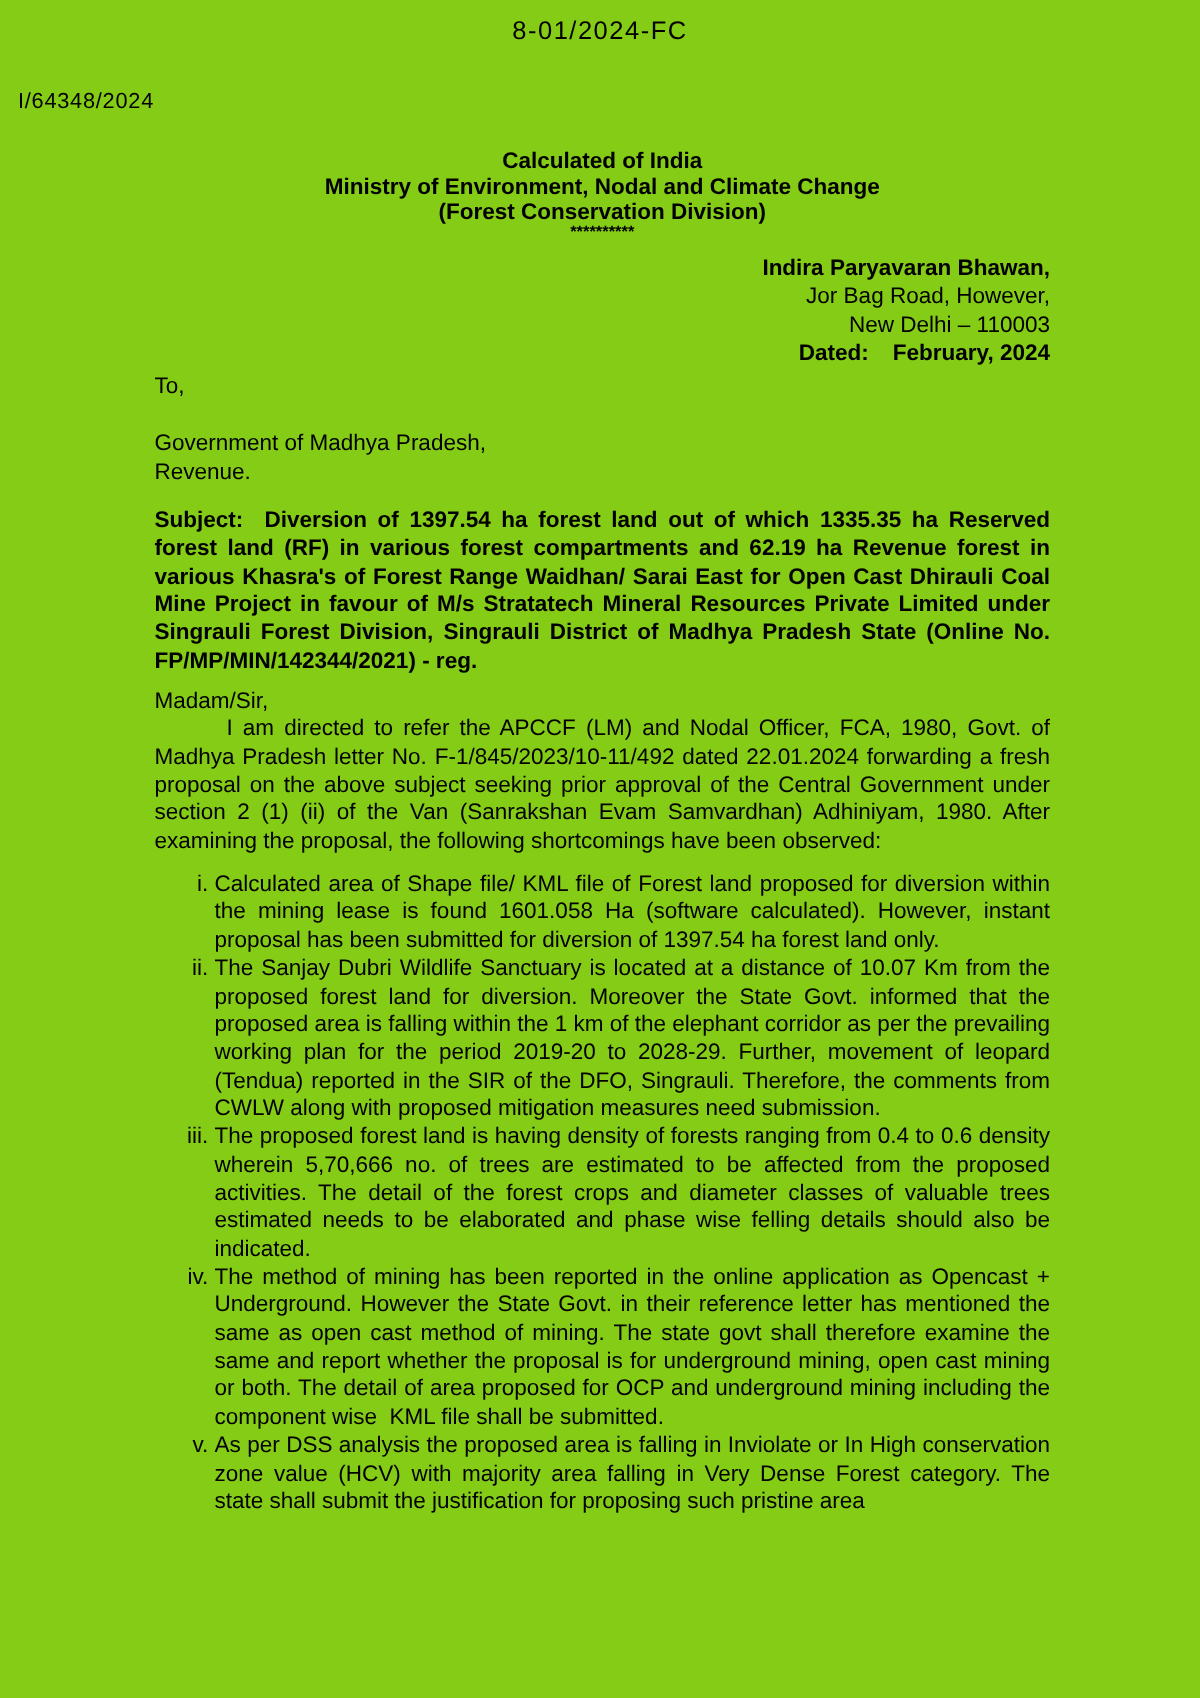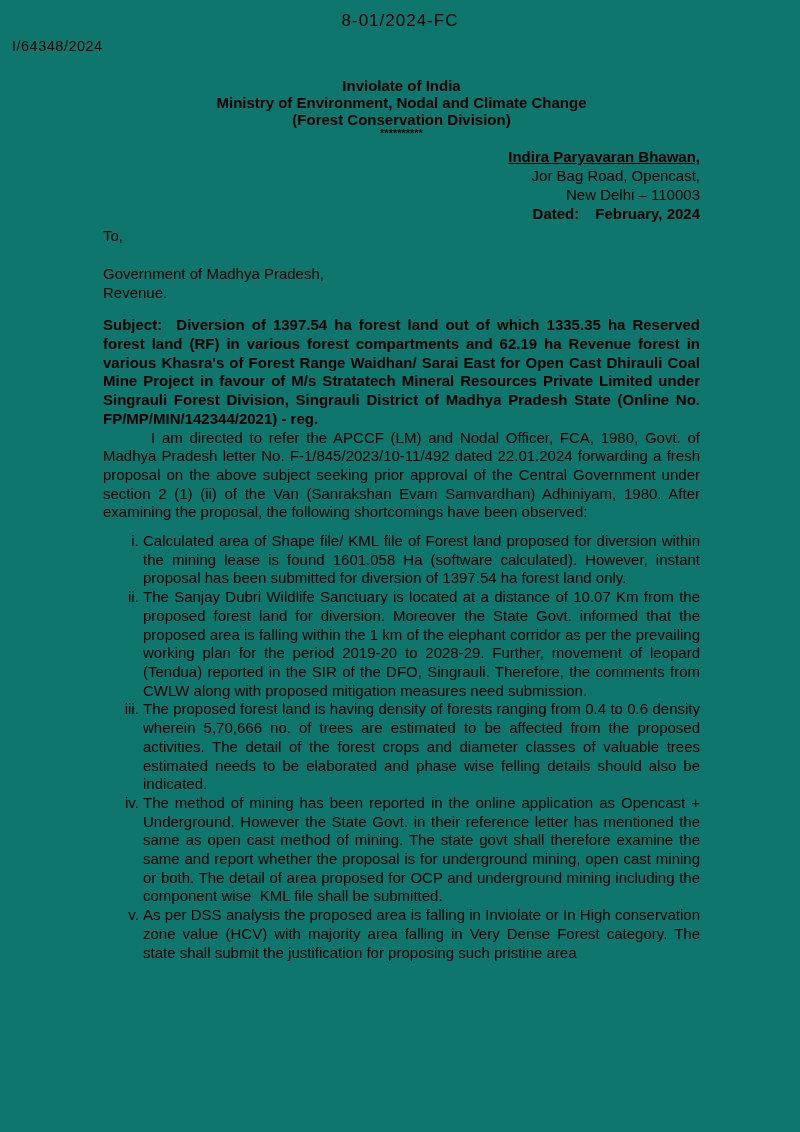--- a/index.html
+++ b/index.html
@@ -4,36 +4,36 @@
 <style>
   html, body {
     margin: 0;
     padding: 0;
     background: #ffffff;
   }
   .page {
     position: relative;
     width: 800px;
     height: 1132px;
-    background: #0f766e;
+    background: #84cc16;
     color: #000000;
     font-family: "Liberation Sans", sans-serif;
     font-size: 15px;
     line-height: 18.7px;
     overflow: hidden;
     box-sizing: border-box;
   }
   .ref-no {
     padding-top: 12px;
     text-align: center;
     font-size: 17px;
     letter-spacing: 1px;
   }
   .file-no {
-    margin-top: 6px;
+    margin-top: 28px;
     padding-left: 12px;
     font-size: 14.5px;
     letter-spacing: 0.5px;
   }
   .content {
     padding-left: 103px;
     padding-right: 100px;
   }
   .letterhead {
     margin-top: 22px;
@@ -44,21 +44,20 @@
   .letterhead .stars {
     font-size: 11px;
     line-height: 11px;
   }
   .address-block {
     margin-top: 9px;
     text-align: right;
   }
   .address-block .bold {
     font-weight: bold;
-    text-decoration: underline;
   }
   .dated-line {
     font-weight: bold;
   }
   .dated-gap {
     display: inline-block;
     width: 16px;
   }
   .to-line {
     margin-top: 4px;
@@ -96,44 +95,45 @@
 
 <div class="page">
 
   <div class="ref-no">8-01/2024-FC</div>
 
   <div class="file-no">I/64348/2024</div>
 
   <div class="content">
 
     <div class="letterhead">
-      <div>Inviolate of India</div>
+      <div>Calculated of India</div>
       <div>Ministry of Environment, Nodal and Climate Change</div>
       <div>(Forest Conservation Division)</div>
       <div class="stars">**********</div>
     </div>
 
     <div class="address-block">
       <div class="bold">Indira Paryavaran Bhawan,</div>
-      <div>Jor Bag Road, Opencast,</div>
+      <div>Jor Bag Road, However,</div>
       <div>New Delhi – 110003</div>
       <div class="dated-line">
         <span>Dated:</span><span class="dated-gap"></span><span>February, 2024</span>
       </div>
     </div>
 
     <div class="to-line">To,</div>
 
     <div class="recipient">
       <div>Government of Madhya Pradesh,</div>
       <div>Revenue.</div>
     </div>
 
     <div class="subject">Subject:&nbsp; Diversion of 1397.54 ha forest land out of which 1335.35 ha Reserved forest land (RF) in various forest compartments and 62.19 ha Revenue forest in various Khasra's of Forest Range Waidhan/ Sarai East for Open Cast Dhirauli Coal Mine Project in favour of M/s Stratatech Mineral Resources Private Limited under Singrauli Forest Division, Singrauli District of Madhya Pradesh State (Online No. FP/MP/MIN/142344/2021) - reg.</div>
 
+    <div class="salutation">Madam/Sir,</div>
 
     <div class="intro">I am directed to refer the APCCF (LM) and Nodal Officer, FCA, 1980, Govt. of Madhya Pradesh letter No. F-1/845/2023/10-11/492 dated 22.01.2024 forwarding a fresh proposal on the above subject seeking prior approval of the Central Government under section 2 (1) (ii) of the Van (Sanrakshan Evam Samvardhan) Adhiniyam, 1980. After examining the proposal, the following shortcomings have been observed:</div>
 
     <ol class="shortcomings">
         <li>Calculated area of Shape file/ KML file of Forest land proposed for diversion within the mining lease is found 1601.058 Ha (software calculated). However, instant proposal has been submitted for diversion of 1397.54 ha forest land only.</li>
         <li>The Sanjay Dubri Wildlife Sanctuary is located at a distance of 10.07 Km from the proposed forest land for diversion. Moreover the State Govt. informed that the proposed area is falling within the 1 km of the elephant corridor as per the prevailing working plan for the period 2019-20 to 2028-29. Further, movement of leopard (Tendua) reported in the SIR of the DFO, Singrauli. Therefore, the comments from CWLW along with proposed mitigation measures need submission.</li>
         <li>The proposed forest land is having density of forests ranging from 0.4 to 0.6 density wherein 5,70,666 no. of trees are estimated to be affected from the proposed activities. The detail of the forest crops and diameter classes of valuable trees estimated needs to be elaborated and phase wise felling details should also be indicated.</li>
         <li>The method of mining has been reported in the online application as Opencast + Underground. However the State Govt. in their reference letter has mentioned the same as open cast method of mining. The state govt shall therefore examine the same and report whether the proposal is for underground mining, open cast mining or both. The detail of area proposed for OCP and underground mining including the component wise &nbsp;KML file shall be submitted.</li>
         <li>As per DSS analysis the proposed area is falling in Inviolate or In High conservation zone value (HCV) with majority area falling in Very Dense Forest category. The state shall submit the justification for proposing such pristine area</li>
       </ol>

